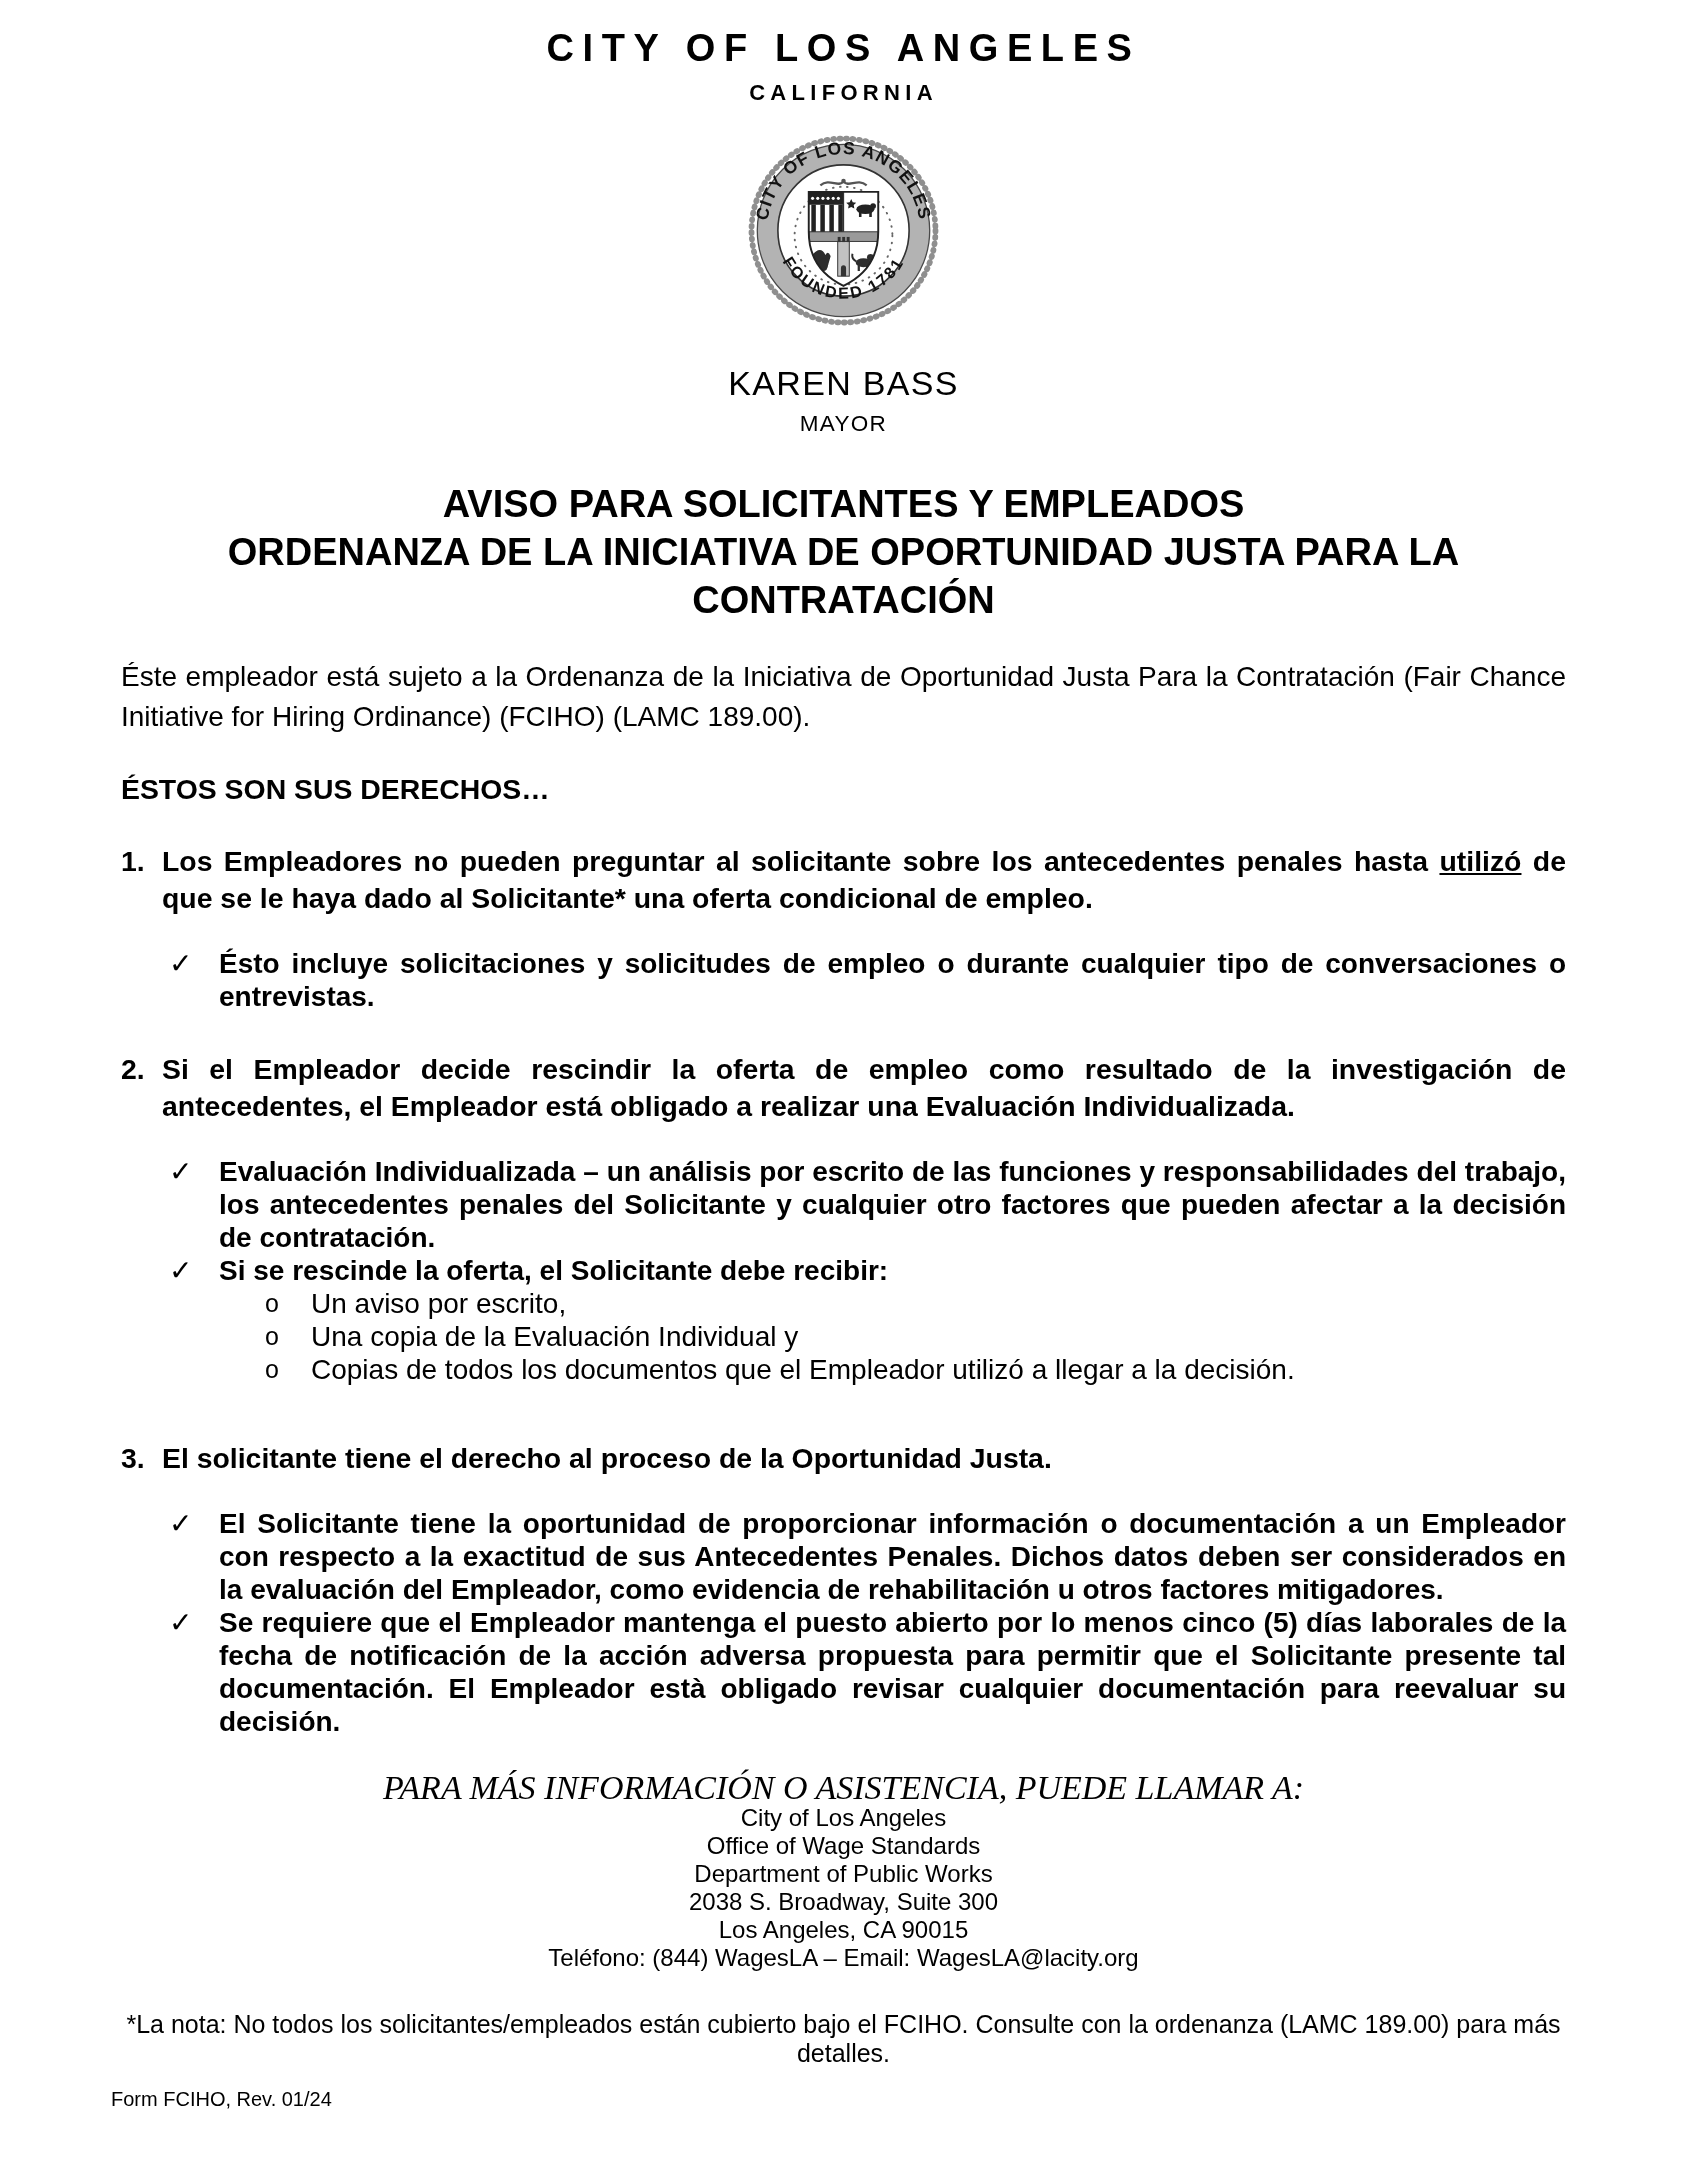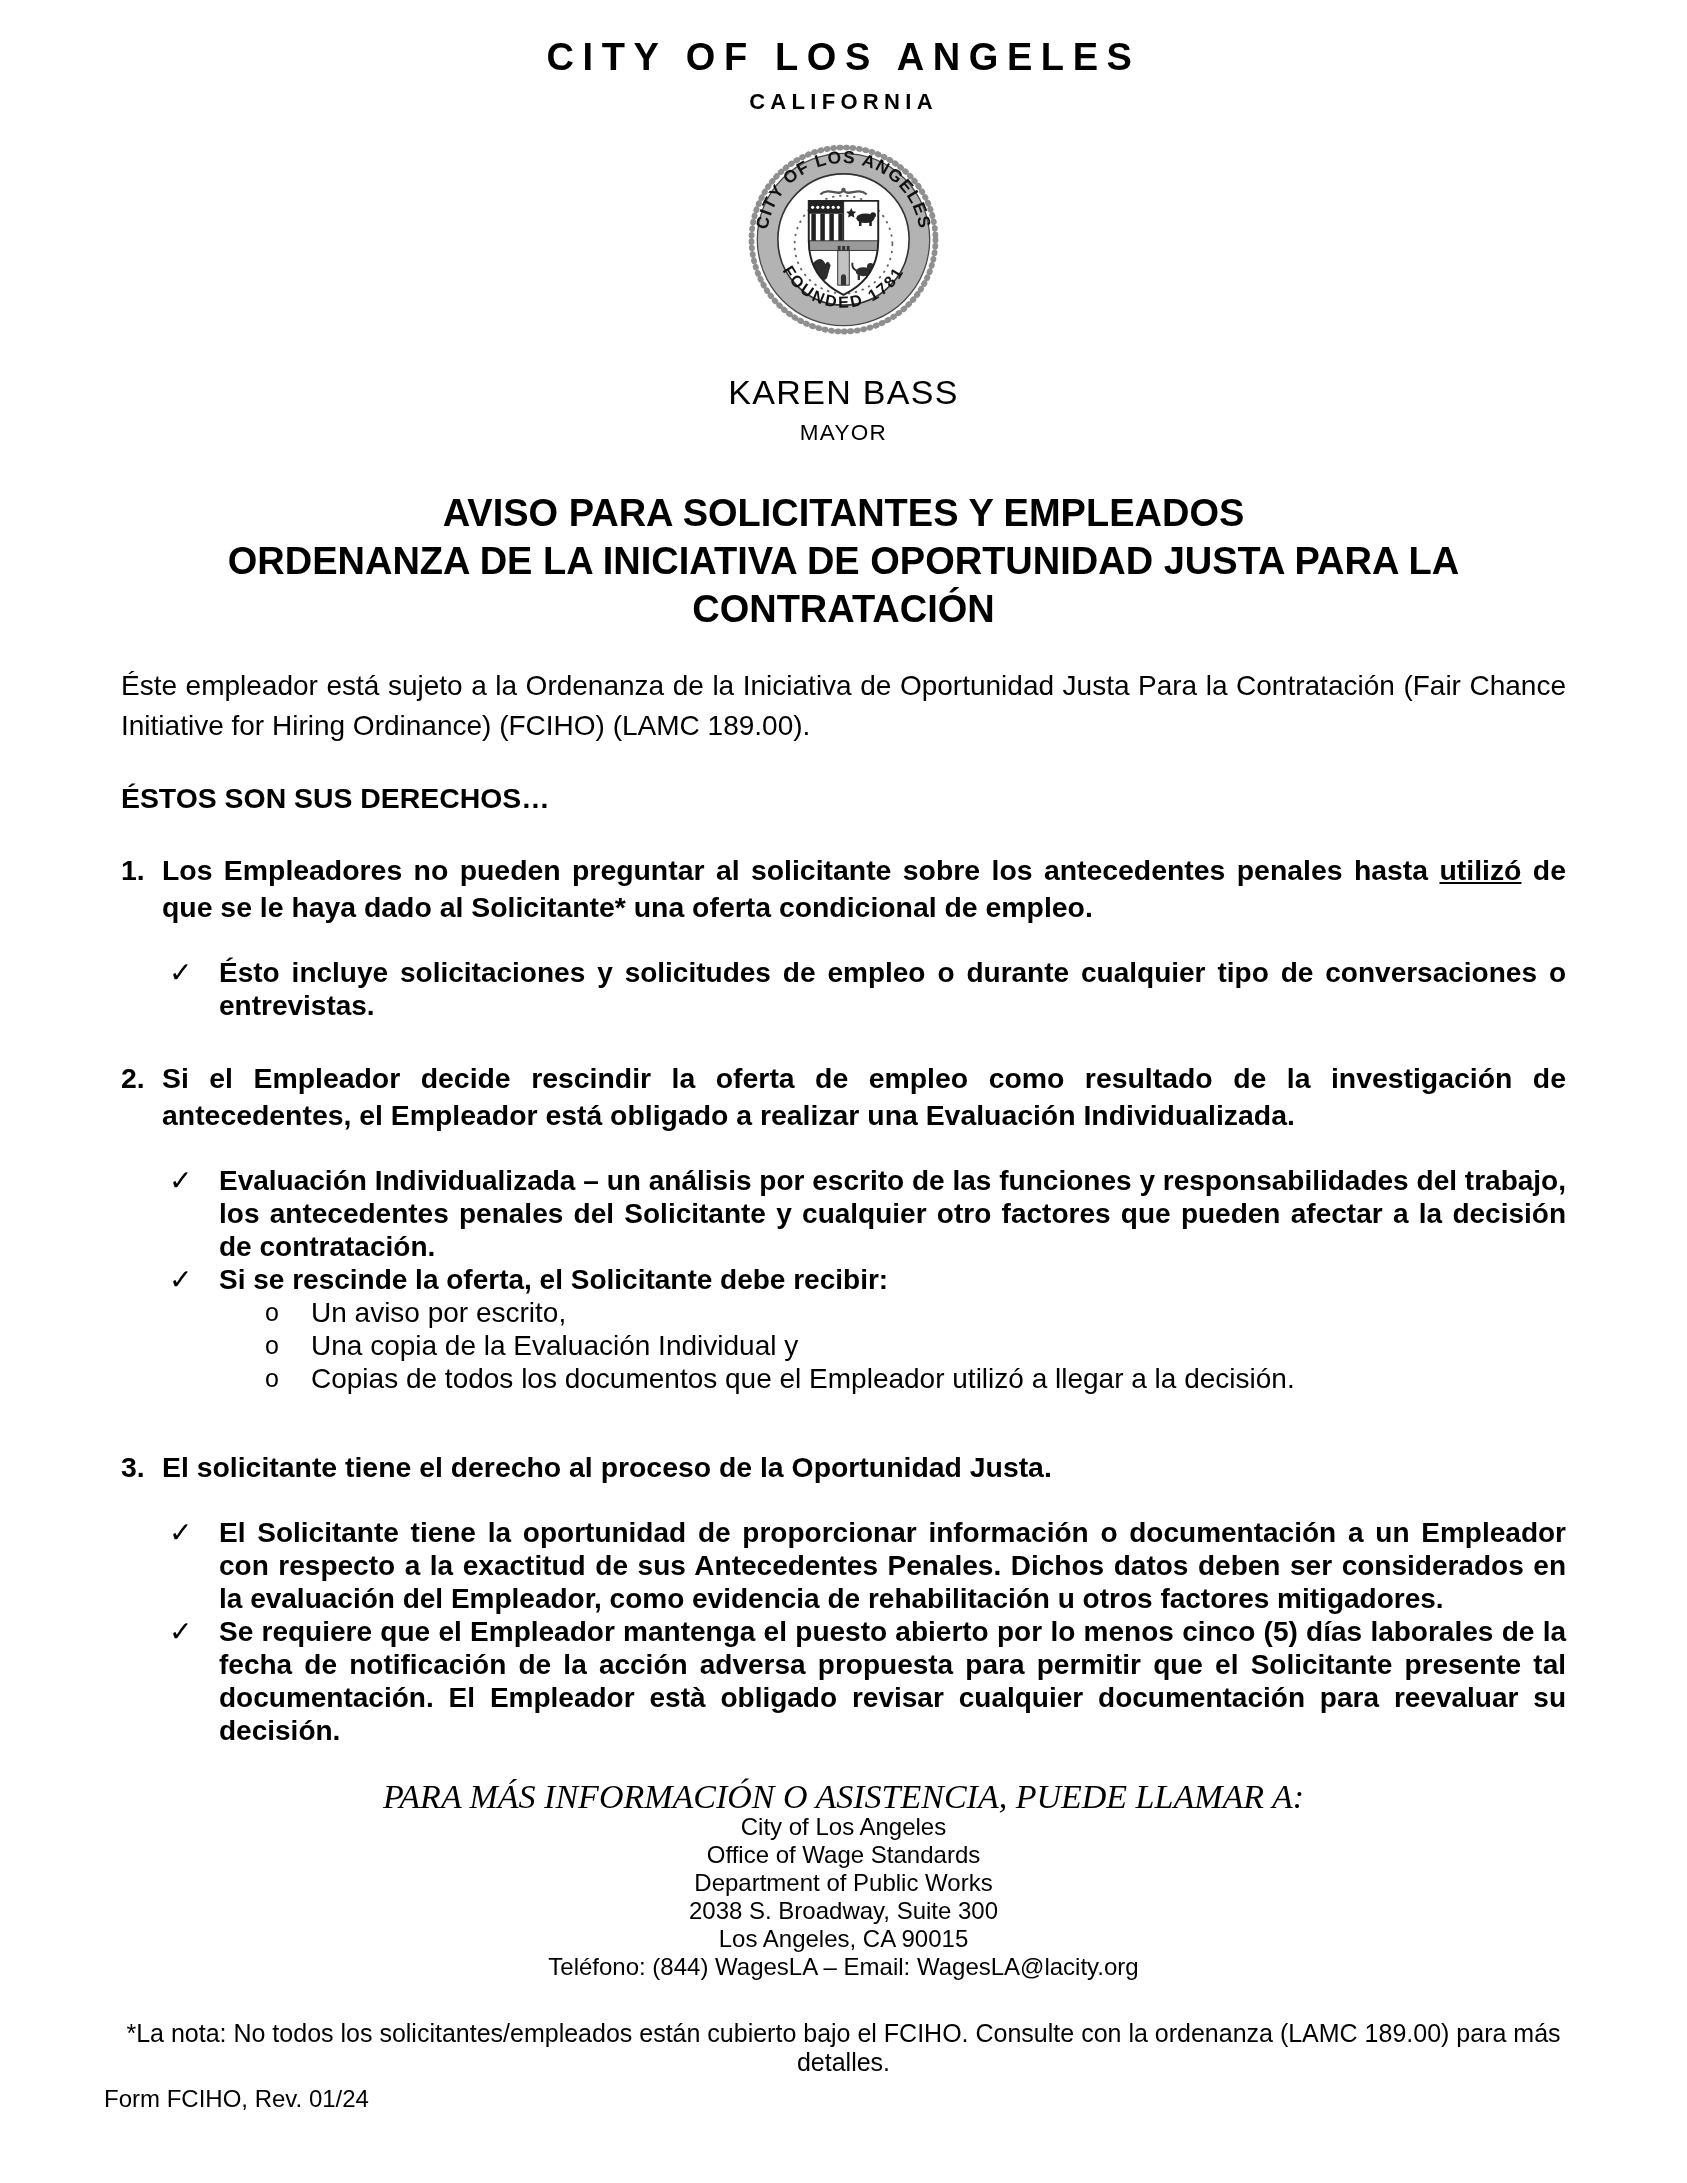--- a/index.html
+++ b/index.html
@@ -12,21 +12,21 @@
     height: 2183px;
     font-family: "Liberation Sans", sans-serif;
     color: #000000;
     position: relative;
     overflow: hidden;
   }
   .page {
     box-sizing: border-box;
     width: 1687px;
     height: 2183px;
-    padding: 37px 121px 0 121px;
+    padding: 28px 121px 0 121px;
     position: relative;
   }
   
   .hdr-city {
     text-align: center;
     font-size: 38px;
     font-weight: bold;
     letter-spacing: 8.6px;
     line-height: 41px;
   }
@@ -135,23 +135,23 @@
     line-height: 28px;
   }
   .footnote {
     margin-top: 38px;
     text-align: center;
     font-size: 25px;
     line-height: 29px;
   }
   .form-footer {
     position: absolute;
-    left: 104px;
+    left: 111px;
     top: 2084px;
-    font-size: 24px;
+    font-size: 20px;
     line-height: 30px;
   }
   
   .seal-arc-text {
     font-family: "Liberation Sans", sans-serif;
     font-weight: bold;
     fill: #111111;
   }
 </style>
 </head>

